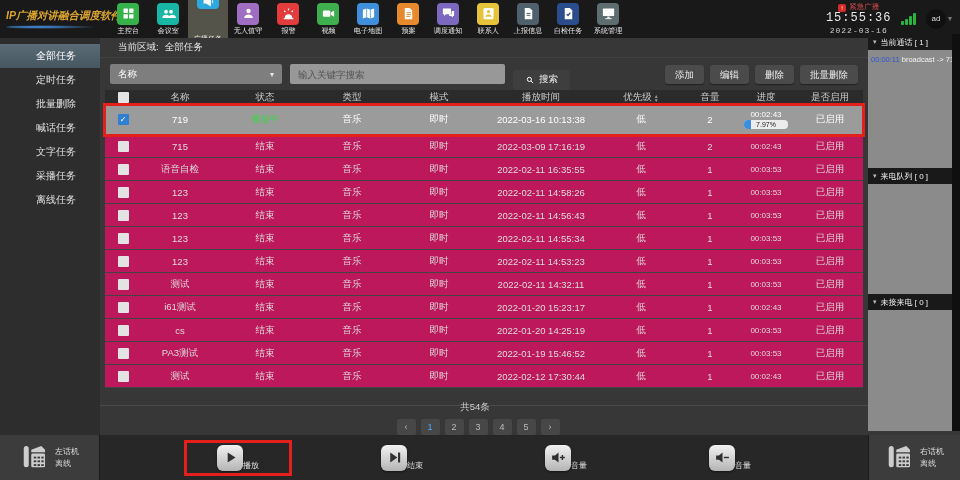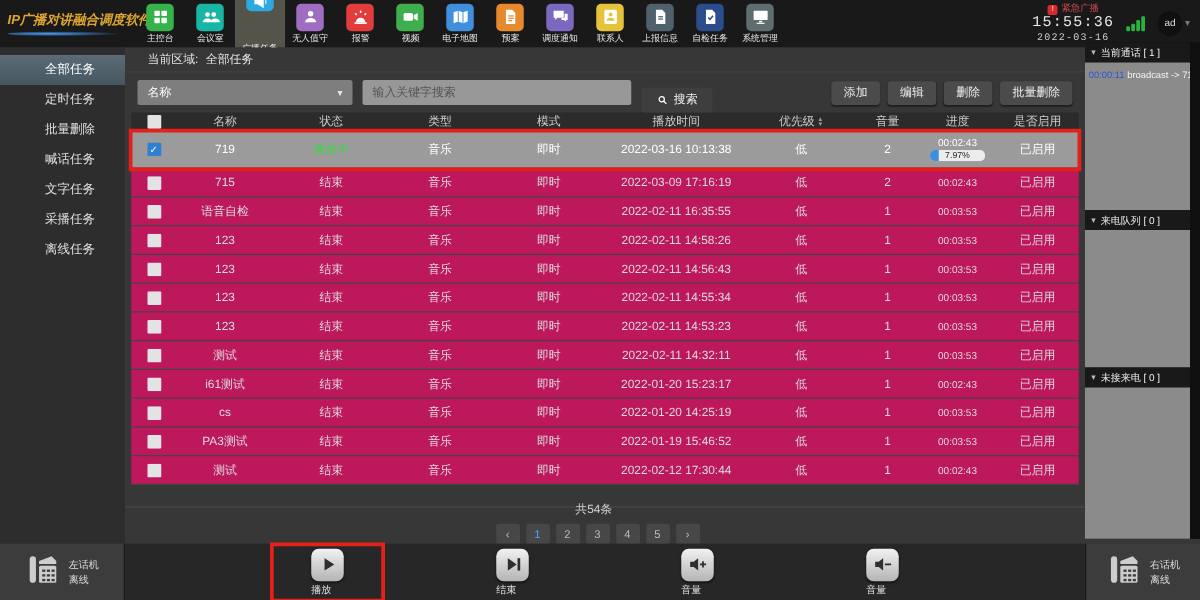--- a/index.html
+++ b/index.html
@@ -90,21 +90,21 @@
   .call-text { color:#f4f4f4; }
 
   
   #phone-left, #phone-right { position:absolute; top:435px; height:45px; background:#3c3c3c; display:flex; align-items:center; justify-content:center; gap:5px; }
   #phone-left { left:0; width:100px; border-right:1px solid #1a1a1a; }
   #phone-right { left:868px; width:92px; border-left:1px solid #1a1a1a; }
   .phone-ic { color:#cdcdcd; } .phone-ic svg { width:30px; height:30px; }
   .phone-txt { display:flex; flex-direction:column; gap:1px; }
   .phone-txt span { color:#ddd; font-size:8px; white-space:nowrap; }
   #bottombar { position:absolute; left:100px; top:435px; width:768px; height:45px; background:#272727; display:flex; align-items:center; justify-content:center; gap:62px; }
-  .tr-btn { display:flex; flex-direction:column; align-items:flex-start; padding:2px 30px; cursor:pointer; }
+  .tr-btn { display:flex; flex-direction:row; align-items:flex-end; padding:2px 30px; cursor:pointer; }
   .tr-btn.annotated { outline:3px solid #e51f1a; }
   .tr-ic { width:26px; height:26px; border-radius:6px; background:linear-gradient(180deg,#f2f2f2 0%,#b4b4b4 100%); display:flex; align-items:center; justify-content:center; box-shadow:0 1px 2px rgba(0,0,0,.5); }
   .tr-ic svg { width:17px; height:17px; }
   .tr-lb { color:#e0e0e0; font-size:8px; margin-top:1px; }
 </style>
 </head>
 <body>
 
 <div id="stage">
 

